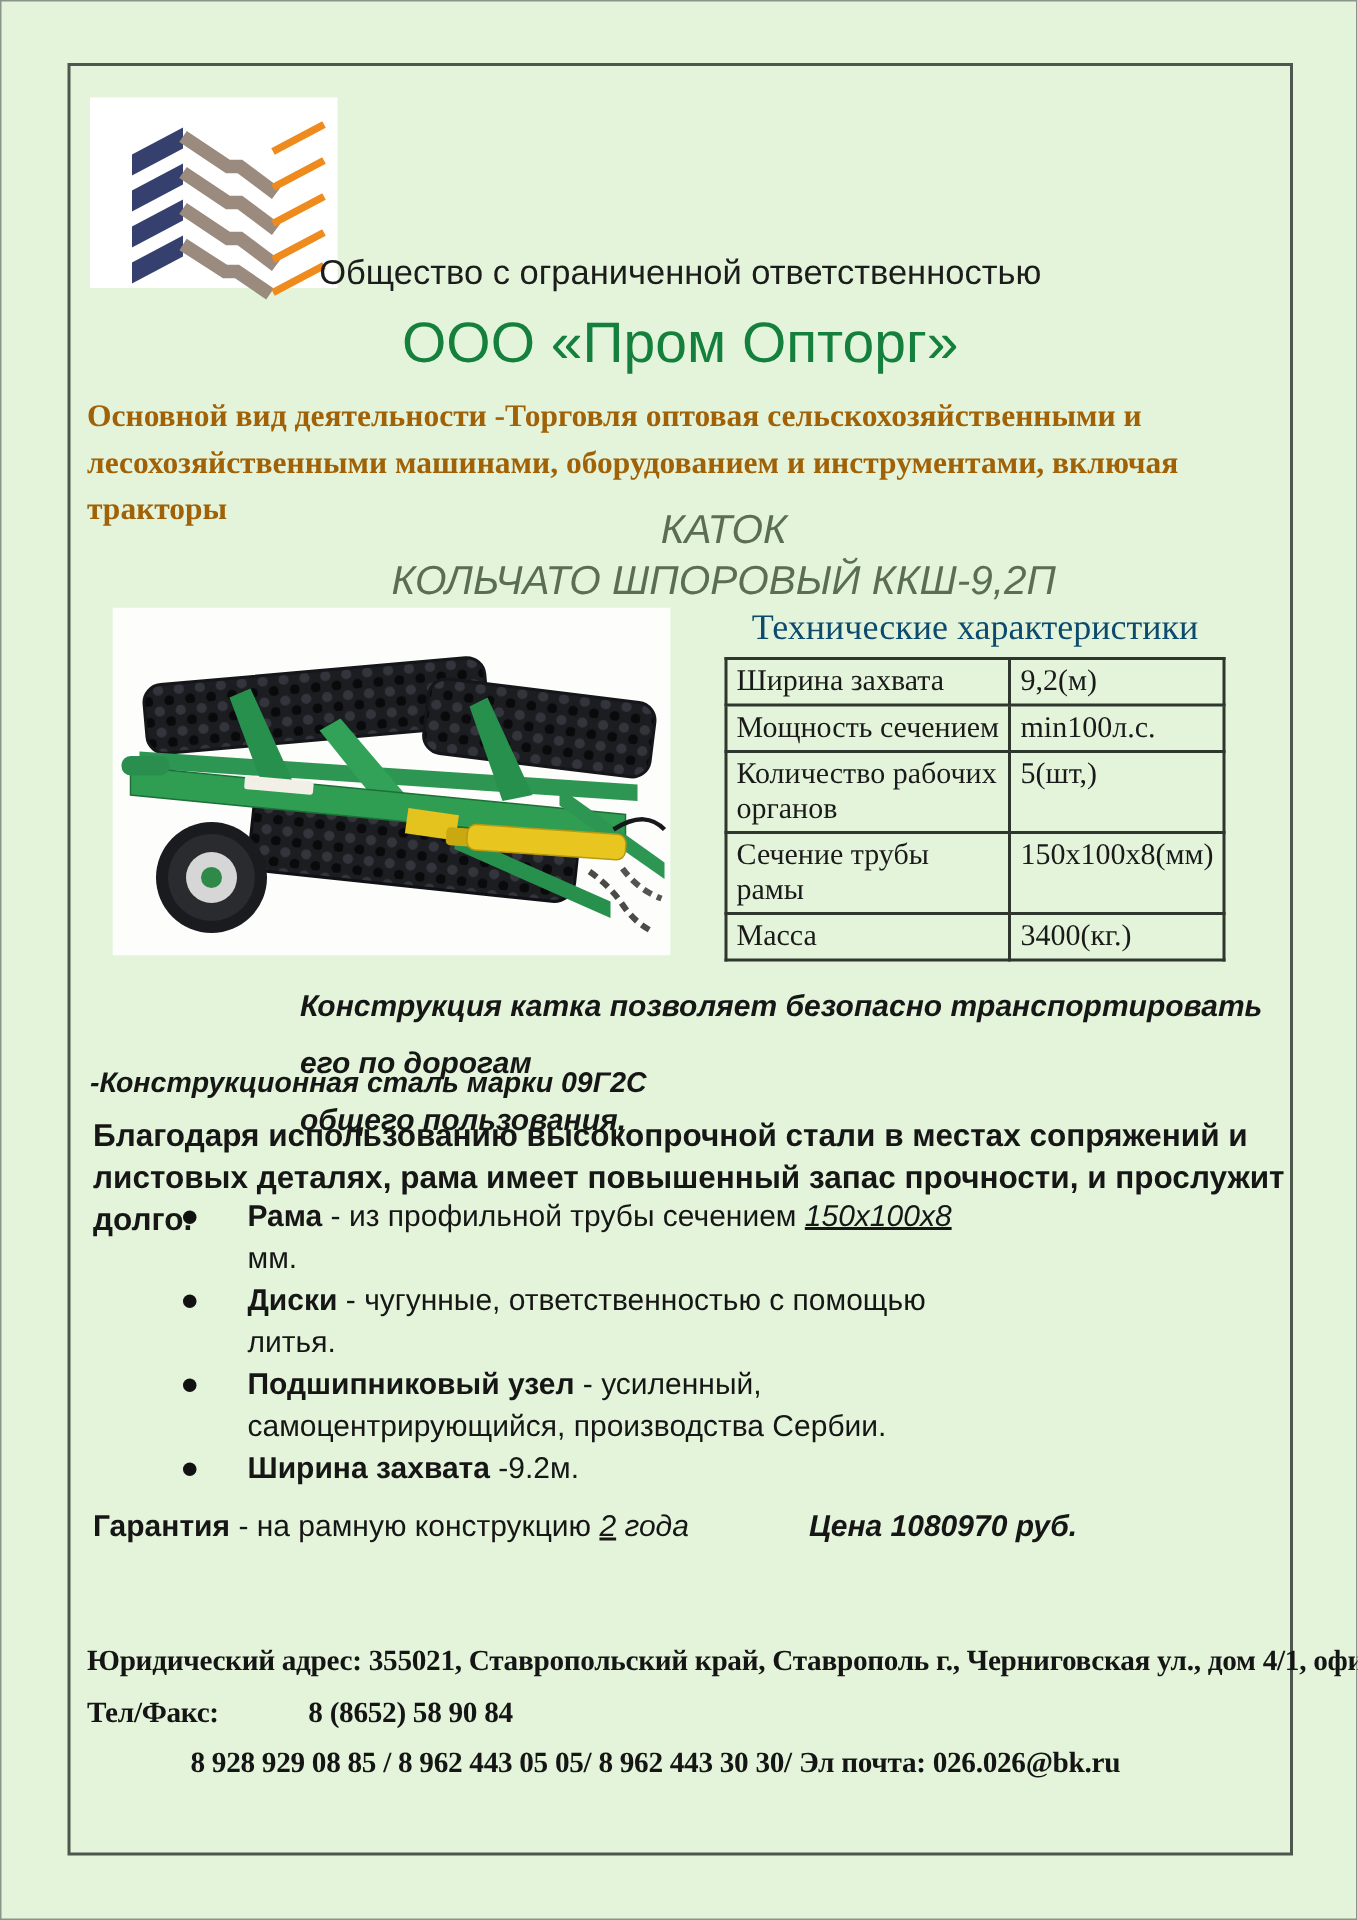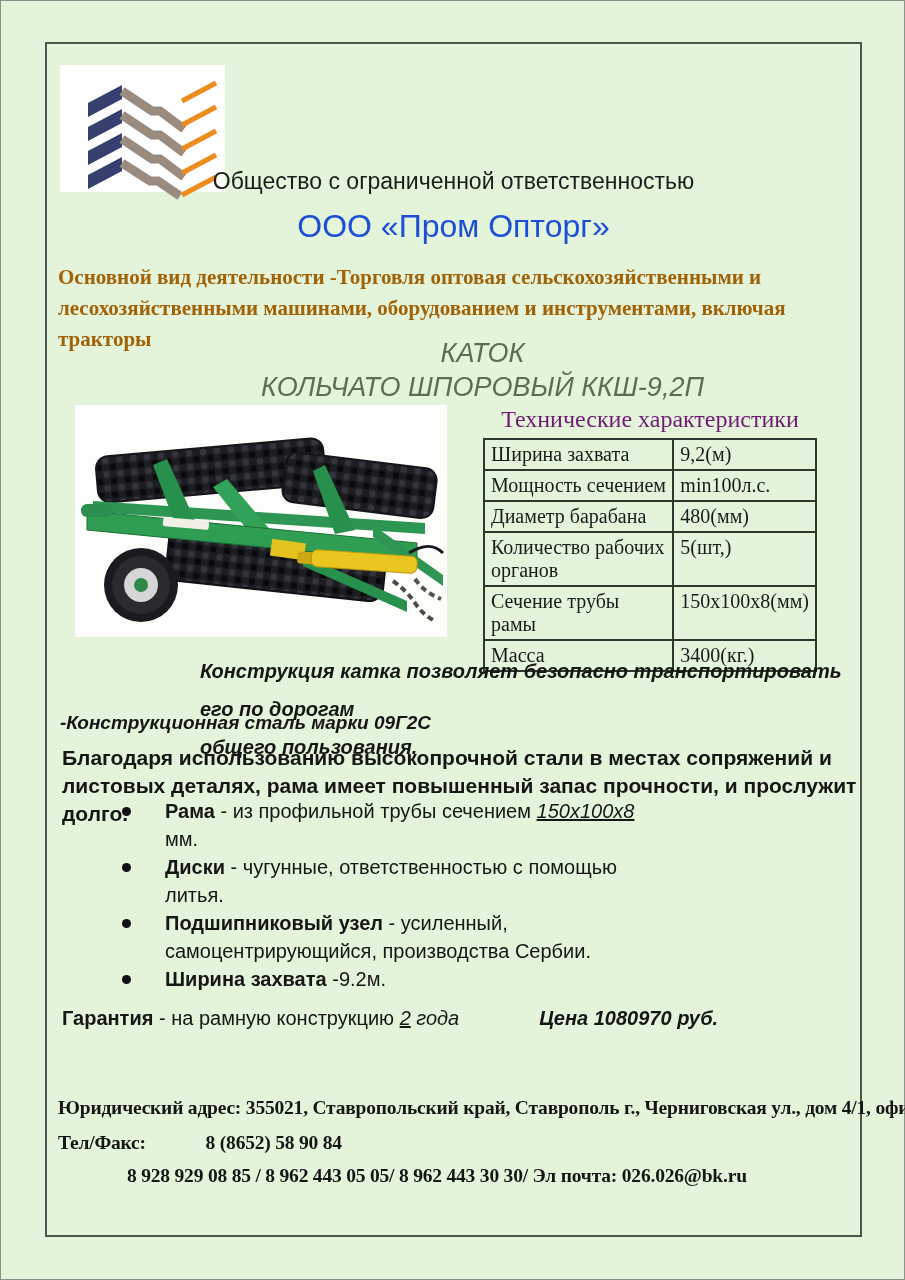--- a/index.html
+++ b/index.html
@@ -10,35 +10,35 @@
   .frame { position:absolute; left:45px; top:42px; width:817px; height:1195px;
            border:2px solid #4d574d; }
 
   .abs { position:absolute; }
 
   .logo-box { left:13px; top:21px; width:165px; height:127px; background:#ffffff; }
 
   .llc-line { top:124px; left:0; width:100%; text-align:center;
               font-size:23px; color:#1c1c1c; }
   .company-name { top:164px; left:0; width:100%; text-align:center;
-                  font-size:32px; color:#1d4ed8; }
+                  font-size:38px; color:#15803d; }
 
   .activity { left:11px; top:218px; width:806px;
               font-family:"Liberation Serif", serif; font-weight:bold;
               font-size:21px; line-height:31px; color:#a16207; }
 
   .product-title { top:292px; left:0; width:100%; text-align:center;
                    font-style:italic; font-size:27px; line-height:34px;
                    color:#5b6e52;margin-left:29px; }
 
   .figure { left:28px; top:361px; width:372px; height:232px; }
   .figure svg { display:block; width:100%; height:100%; }
 
   .specs-title { left:436px; top:362px; width:334px; text-align:center;
-                 font-family:"Liberation Serif", serif; font-size:24px; color:#701a75; }
+                 font-family:"Liberation Serif", serif; font-size:24px; color:#0c4a6e; }
   .specs-table { left:436px; top:394px; width:334px; border-collapse:collapse;
                  font-family:"Liberation Serif", serif; font-size:20px; color:#1a1a1a; }
   .specs-table td { border:2px solid #2e362e; padding:3px 6px; line-height:23px;
                     vertical-align:top; background:#e3f4da; }
   .specs-table td.c1 { width:196px; }
 
   .transport { left:153px; top:608px; width:680px;
                font-weight:bold; font-style:italic; font-size:20px; line-height:38px; }
 
   .steel-note { left:13px; top:668px; font-weight:bold; font-style:italic; font-size:19px; }
@@ -168,24 +168,20 @@
     <tbody>
       <tr>
         <td class="c1">Ширина захвата</td>
         <td>9,2(м)</td>
       </tr>
       <tr>
         <td class="c1">Мощность сечением</td>
         <td>min100л.с.</td>
       </tr>
       <tr>
-        <td class="c1">Диаметр барабана</td>
-        <td>480(мм)</td>
-      </tr>
-      <tr>
         <td class="c1">Количество рабочих органов</td>
         <td>5(шт,)</td>
       </tr>
       <tr>
         <td class="c1">Сечение трубы рамы</td>
         <td>150х100х8(мм)</td>
       </tr>
       <tr>
         <td class="c1">Масса</td>
         <td>3400(кг.)</td>

